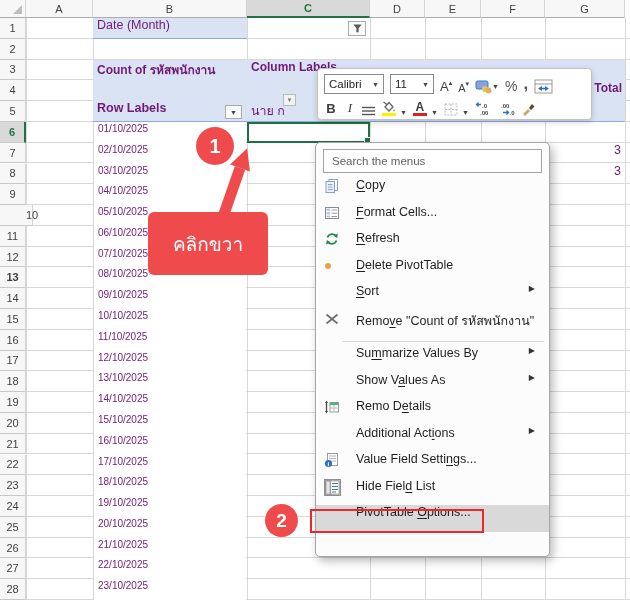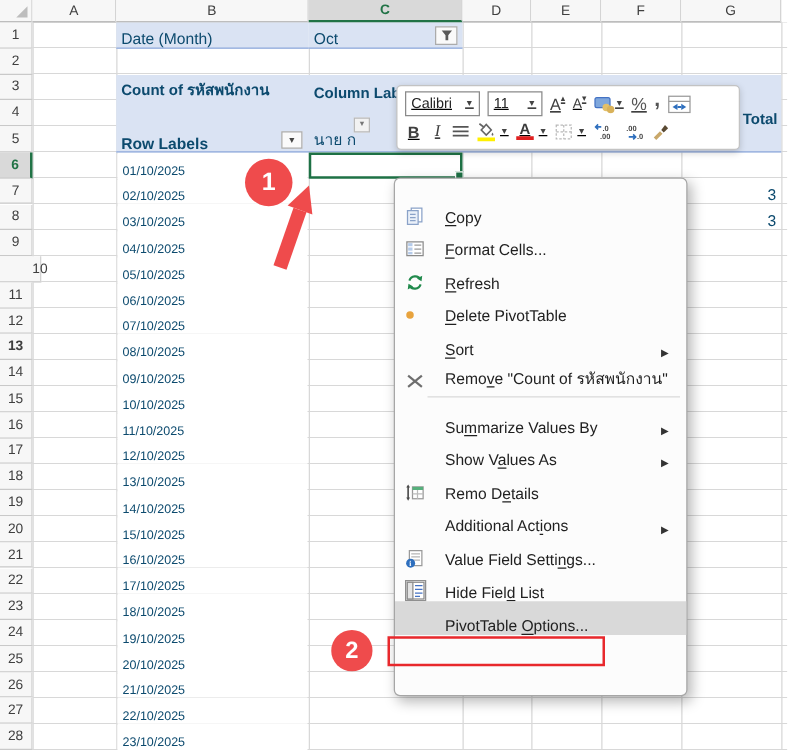--- a/index.html
+++ b/index.html
@@ -13,47 +13,47 @@
   .corner{border-bottom:1px solid #ABABAB;}
   .colhdr{border-bottom:1px solid #ABABAB;}
   .colhdr.sel{background:#D9D9D9;color:#217346;border-bottom:2px solid #217346;font-weight:bold;}
   .rowhdr.sel{background:#D9D9D9;color:#217346;border-right:2px solid #217346;font-weight:bold;}
   .tri{position:absolute;right:3px;bottom:3px;width:0;height:0;
        border-left:9px solid transparent;border-bottom:9px solid #BDBDBD;}
   .vline{position:absolute;width:1px;background:#D8D8D8;}
   .gridbg{position:absolute;left:26px;top:18px;width:604px;height:582px;
     background:repeating-linear-gradient(to bottom,transparent 0 19.7857px,#D8D8D8 19.7857px 20.7857px);}
   
-  .cell{position:absolute;box-sizing:border-box;display:flex;align-items:flex-end;color:#0c4a6e;}
+  .cell{position:absolute;box-sizing:border-box;display:flex;align-items:flex-start;color:#701a75;}
   .date{font-size:10px;padding-left:4px;background:#fff;}
   .val{font-size:12.5px;justify-content:flex-end;padding-right:4px;}
   .blue{background:#DAE3F3;}
   .bold{font-weight:bold;}
   
   .sqbtn{position:absolute;box-sizing:border-box;background:#FAFAFA;border:1px solid #ABABAB;
          display:flex;align-items:center;justify-content:center;}
   
   .minibar{position:absolute;left:317px;top:68px;width:275px;height:52px;background:#fff;
      border:1px solid #C3C3C3;border-radius:4px;box-shadow:0 2px 6px rgba(0,0,0,.18);
      z-index:50;box-sizing:border-box;padding:3px 6px;display:flex;flex-direction:column;justify-content:space-between;}
-  .mrow{display:flex;align-items:center;height:23px;gap:6px;text-decoration:underline;}
+  .mrow{display:flex;align-items:flex-end;height:23px;gap:6px;}
   .combo{box-sizing:border-box;border:1px solid #8a8a8a;height:20px;display:flex;align-items:center;
      justify-content:space-between;padding:0 4px;font-size:11.5px;color:#222;background:#fff;}
   .chev{font-size:7px;color:#444;}
   .tbtn{display:flex;align-items:center;justify-content:center;color:#404040;}
   .colorbar{display:flex;flex-direction:column;align-items:center;}
   .colorbar .bar{width:14px;height:3px;margin-top:1px;}
   
   .menu{position:absolute;left:315px;top:142px;width:235px;height:415px;background:#FCFCFC;
     border:1px solid #A6A6A6;border-radius:5px;box-shadow:3px 4px 10px rgba(0,0,0,.28);
     z-index:60;box-sizing:border-box;padding-top:6px;}
   .search{margin:0 7px;height:24px;border:1px solid #A3A3A3;background:#fff;display:flex;
     align-items:center;padding-left:8px;font-size:11.5px;color:#616161;box-sizing:border-box;}
   .mitems{margin-top:5px;}
-  .mitem{height:26.5px;display:flex;align-items:flex-end;font-size:12.5px;color:#1f1f1f;position:relative;}
+  .mitem{height:26.5px;display:flex;align-items:flex-start;font-size:12.5px;color:#1f1f1f;position:relative;}
   .mitem.hl{background:#D9D9D9;}
   .mitem .gut{width:40px;display:flex;align-items:center;justify-content:flex-start;padding-left:8px;box-sizing:border-box;}
   .mitem .lbl u{text-underline-offset:2px;}
   .mitem .arrow{position:absolute;right:14px;font-size:8px;color:#333;}
   .sep{height:9px;display:flex;align-items:center;}
   .sep div{height:1px;background:#D9D9D9;margin-left:26px;margin-right:5px;flex:1;}
   .iconbox{display:inline-flex;border:1px solid #8f8f8f;padding:0px;background:#fff;}
   
   .redcirc{position:absolute;border-radius:50%;background:#EF4B4C;color:#fff;font-weight:bold;
      display:flex;align-items:center;justify-content:center;z-index:70;}
@@ -123,23 +123,20 @@
       <div class="rowhdr" style="left: 0px; top: 496.071px; width: 26px; height: 20.7857px;">24</div>
       <div class="rowhdr" style="left: 0px; top: 516.857px; width: 26px; height: 20.7857px;">25</div>
       <div class="rowhdr" style="left: 0px; top: 537.643px; width: 26px; height: 20.7857px;">26</div>
       <div class="rowhdr" style="left: 0px; top: 558.429px; width: 26px; height: 20.7857px;">27</div>
       <div class="rowhdr" style="left: 0px; top: 579.214px; width: 26px; height: 20.7857px;">28</div>
     </div>
 
   <div class="cell blue" style="left:93px;top:18px;width:154px;height:21px;border-bottom:1px solid #8EA9DB;font-size:12.5px;padding-left:4px;">
       <span>Date (Month)</span>
     </div>
-  <div class="cell blue" style="left:247px;top:18px;width:123px;height:21px;border-bottom:1px solid #8EA9DB;font-size:12.5px;padding-left:4px;">
-      <span>Oct</span>
-    </div>
   <div class="sqbtn" style="left:348px;top:21px;width:18px;height:15px;">
     <svg width="11" height="11" viewBox="0 0 12 12">
         <path d="M1.5 1.5 L10.5 1.5 L7.2 5.6 L7.2 10 L4.8 10 L4.8 5.6 Z" fill="#5a5a5a"></path>
       </svg>
   </div>
 
   <div class="abs blue" style="left:93px;top:59.6px;width:532px;height:62.3px;border-bottom:1px solid #8EA9DB;box-sizing:border-box;z-index:2;"></div>
   <div class="cell bold" style="left:97px;top:60px;width:150px;height:21px;font-size:12px;z-index:3;">
       <span>Count of รหัสพนักงาน</span>
     </div>
@@ -192,20 +189,23 @@
 
   <div class="selcell">
       <span class="fillhandle"></span>
     </div>
 
   <svg class="overlay-svg" width="630" height="600">
     <line x1="224" y1="214" x2="240" y2="168" stroke="#EF4B4C" stroke-width="11"></line>
     <polygon points="247.2,148.3 249.9,171.6 230.1,164.4" fill="#EF4B4C"></polygon>
   </svg>
 
+  <div class="callout">
+      <span>คลิกขวา</span>
+    </div>
   <div class="redcirc" style="left:196px;top:127px;width:38px;height:38px;font-size:20px;">
       <span>1</span>
     </div>
   <div class="redcirc" style="left:265px;top:504px;width:33px;height:33px;font-size:19px;">
       <span>2</span>
     </div>
 
   <div class="minibar">
     <div class="mrow">
       <div class="combo" style="width:60px;">
@@ -301,20 +301,23 @@
       <div class="tbtn">
         <svg width="15" height="14" viewBox="0 0 15 14">
           <path d="M2 12 L7 7 L9 9 L4 14 Z" fill="#C9A86A"></path>
           <path d="M8 6 L11 2 L13.5 4.5 L10 8 Z" fill="#5a4a33"></path>
         </svg>
       </div>
     </div>
   </div>
 
   <div class="menu">
+    <div class="search">
+        <span>Search the menus</span>
+      </div>
     <div class="mitems" id="menu-items">
         <div class="mitem">
           <span class="gut">
             <svg width="16" height="16" viewBox="0 0 16 16">
               <rect x="5" y="1.5" width="8.5" height="11" fill="#fff" stroke="#8AA2C8"></rect>
               <rect x="2" y="3.5" width="8.5" height="11" fill="#EAF0F9" stroke="#8AA2C8"></rect>
               <line x1="4" y1="6.5" x2="8.5" y2="6.5" stroke="#8AA2C8"></line>
               <line x1="4" y1="9" x2="8.5" y2="9" stroke="#8AA2C8"></line>
               <line x1="4" y1="11.5" x2="8.5" y2="11.5" stroke="#8AA2C8"></line>
             </svg>

